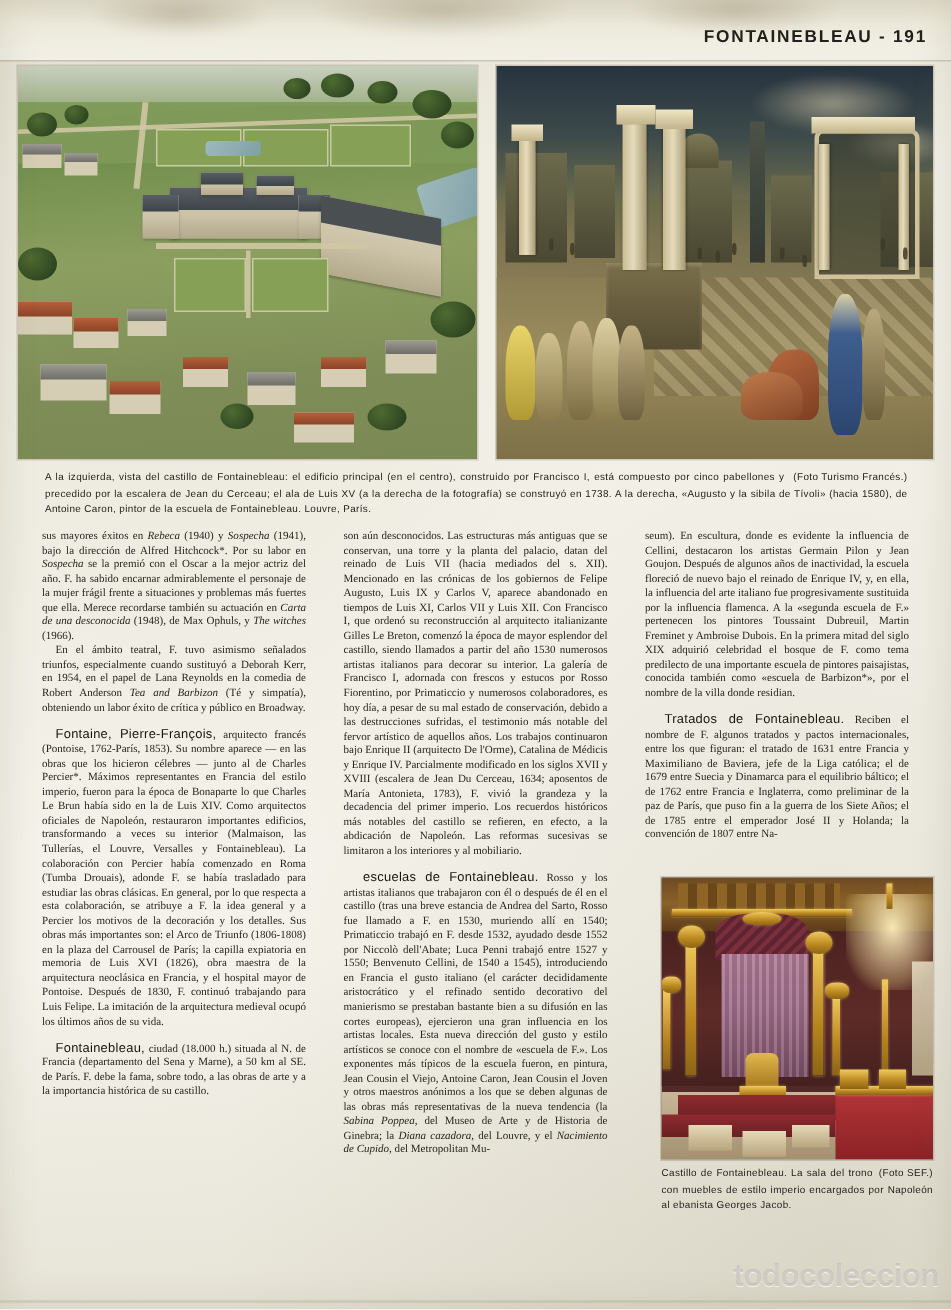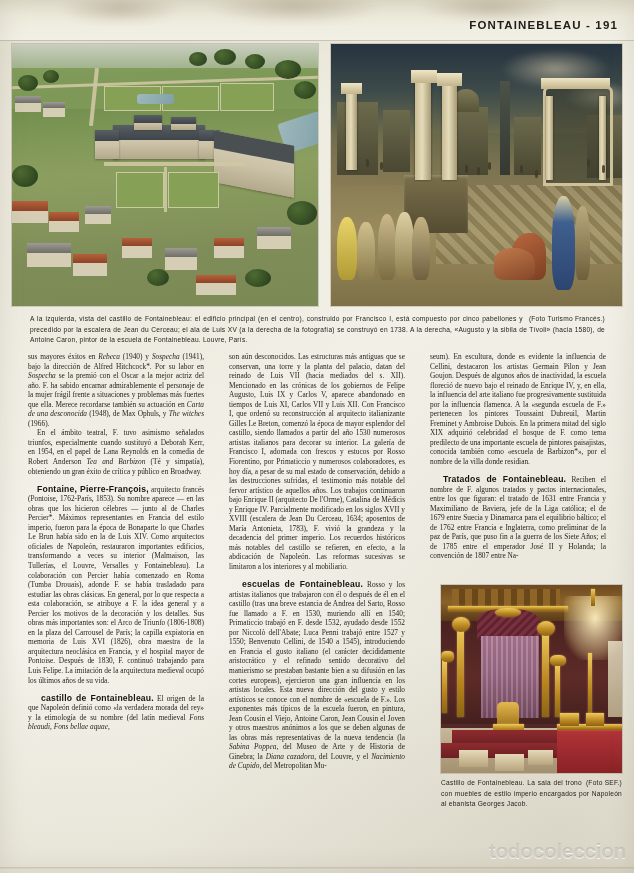--- a/index.html
+++ b/index.html
@@ -316,21 +316,21 @@
   #col-3 { left: 402px; height: 228px; overflow: hidden; }
   .col p {
     margin: 0;
     text-indent: 9px;
   }
   .col p.no-indent { text-indent: 0; }
   .col p.entry { text-indent: 9px; margin-top: 8.5px; }
   .col p.sub-entry { text-indent: 13px; margin-top: 8.5px; }
   .hw {
     font-family: "Liberation Sans", "DejaVu Sans", sans-serif;
-    font-weight: bold;
+    font-weight: normal;
     font-size: 8.6px;
     letter-spacing: 0.2px;
     color: #15150f;
   }
   .it { font-style: italic; }
   
   .watermark {
     position: absolute;
     right: 8px;
     bottom: 10px;
@@ -497,26 +497,26 @@
 
   <div class="caption" id="caption-top">
     <span class="credit">(Foto Turismo Francés.)</span><span>A la izquierda, vista del castillo de Fontainebleau: el edificio principal (en el centro), construido por Francisco I, está compuesto por cinco pabellones y precedido por la escalera de Jean du Cerceau; el ala de Luis XV (a la derecha de la fotografía) se construyó en 1738. A la derecha, «Augusto y la sibila de Tívoli» (hacia 1580), de Antoine Caron, pintor de la escuela de Fontainebleau. Louvre, París.</span>
   </div>
 
   <div class="columns">
 
     <div class="col" id="col-1">
       <p class="no-indent"><span>sus mayores éxitos en </span><span class="it">Rebeca</span><span> (1940) y </span><span class="it">Sospecha</span><span> (1941), bajo la dirección de Alfred Hitchcock*. Por su labor en </span><span class="it">Sospecha</span><span> se la premió con el Oscar a la mejor actriz del año. F. ha sabido encarnar admirablemente el personaje de la mujer frágil frente a situaciones y problemas más fuertes que ella. Merece recordarse también su actuación en </span><span class="it">Carta de una desconocida</span><span> (1948), de Max Ophuls, y </span><span class="it">The witches</span><span> (1966).</span></p>
 
-      <p><span>En el ámbito teatral, F. tuvo asimismo señalados triunfos, especialmente cuando sustituyó a Deborah Kerr, en 1954, en el papel de Lana Reynolds en la comedia de Robert Anderson </span><span class="it">Tea and Barbizon</span><span> (Té y simpatía), obteniendo un gran éxito de crítica y público en Broadway.</span></p>
+      <p><span>En el ámbito teatral, F. tuvo asimismo señalados triunfos, especialmente cuando sustituyó a Deborah Kerr, en 1954, en el papel de Lana Reynolds en la comedia de Robert Anderson </span><span class="it">Tea and Barbizon</span><span> (Té y simpatía), obteniendo un labor éxito de crítica y público en Broadway.</span></p>
 
       <p class="entry"><span class="hw">Fontaine, Pierre-François,</span><span> arquitecto francés (Pontoise, 1762-París, 1853). Su nombre aparece — en las obras que los hicieron célebres — junto al de Charles Percier*. Máximos representantes en Francia del estilo imperio, fueron para la época de Bonaparte lo que Charles Le Brun había sido en la de Luis XIV. Como arquitectos oficiales de Napoleón, restauraron importantes edificios, transformando a veces su interior (Malmaison, las Tullerías, el Louvre, Versalles y Fontainebleau). La colaboración con Percier había comenzado en Roma (Tumba Drouais), adonde F. se había trasladado para estudiar las obras clásicas. En general, por lo que respecta a esta colaboración, se atribuye a F. la idea general y a Percier los motivos de la decoración y los detalles. Sus obras más importantes son: el Arco de Triunfo (1806-1808) en la plaza del Carrousel de París; la capilla expiatoria en memoria de Luis XVI (1826), obra maestra de la arquitectura neoclásica en Francia, y el hospital mayor de Pontoise. Después de 1830, F. continuó trabajando para Luis Felipe. La imitación de la arquitectura medieval ocupó los últimos años de su vida.</span></p>
 
-
-      <p class="sub-entry"><span class="hw">castillo de Fontainebleau.</span><span> El origen de la que Napoleón definió como «la verdadera morada del rey» y la etimología de su nombre (del latín medieval </span><span class="it">Fons bleaudi, Fons bellae aquae</span><span>,</span></p>
+      <p class="entry"><span class="hw">Fontainebleau,</span><span> ciudad (18.000 h.) situada al N. de Francia (departamento del Sena y Marne), a 50 km al SE. de París. F. debe la fama, sobre todo, a las obras de arte y a la importancia histórica de su castillo.</span></p>
+
     </div>
 
     <div class="col" id="col-2">
       <p class="no-indent">son aún desconocidos. Las estructuras más antiguas que se conservan, una torre y la planta del palacio, datan del reinado de Luis VII (hacia mediados del s. XII). Mencionado en las crónicas de los gobiernos de Felipe Augusto, Luis IX y Carlos V, aparece abandonado en tiempos de Luis XI, Carlos VII y Luis XII. Con Francisco I, que ordenó su reconstrucción al arquitecto italianizante Gilles Le Breton, comenzó la época de mayor esplendor del castillo, siendo llamados a partir del año 1530 numerosos artistas italianos para decorar su interior. La galería de Francisco I, adornada con frescos y estucos por Rosso Fiorentino, por Primaticcio y numerosos colaboradores, es hoy día, a pesar de su mal estado de conservación, debido a las destrucciones sufridas, el testimonio más notable del fervor artístico de aquellos años. Los trabajos continuaron bajo Enrique II (arquitecto De l'Orme), Catalina de Médicis y Enrique IV. Parcialmente modificado en los siglos XVII y XVIII (escalera de Jean Du Cerceau, 1634; aposentos de María Antonieta, 1783), F. vivió la grandeza y la decadencia del primer imperio. Los recuerdos históricos más notables del castillo se refieren, en efecto, a la abdicación de Napoleón. Las reformas sucesivas se limitaron a los interiores y al mobiliario.</p>
 
       <p class="sub-entry"><span class="hw">escuelas de Fontainebleau.</span><span> Rosso y los artistas italianos que trabajaron con él o después de él en el castillo (tras una breve estancia de Andrea del Sarto, Rosso fue llamado a F. en 1530, muriendo allí en 1540; Primaticcio trabajó en F. desde 1532, ayudado desde 1552 por Niccolò dell'Abate; Luca Penni trabajó entre 1527 y 1550; Benvenuto Cellini, de 1540 a 1545), introduciendo en Francia el gusto italiano (el carácter decididamente aristocrático y el refinado sentido decorativo del manierismo se prestaban bastante bien a su difusión en las cortes europeas), ejercieron una gran influencia en los artistas locales. Esta nueva dirección del gusto y estilo artísticos se conoce con el nombre de «escuela de F.». Los exponentes más típicos de la escuela fueron, en pintura, Jean Cousin el Viejo, Antoine Caron, Jean Cousin el Joven y otros maestros anónimos a los que se deben algunas de las obras más representativas de la nueva tendencia (la </span><span class="it">Sabina Poppea</span><span>, del Museo de Arte y de Historia de Ginebra; la </span><span class="it">Diana cazadora</span><span>, del Louvre, y el </span><span class="it">Nacimiento de Cupido</span><span>, del Metropolitan Mu-</span></p>
     </div>
 
     <div class="col" id="col-3">
       <p class="no-indent">seum). En escultura, donde es evidente la influencia de Cellini, destacaron los artistas Germain Pilon y Jean Goujon. Después de algunos años de inactividad, la escuela floreció de nuevo bajo el reinado de Enrique IV, y, en ella, la influencia del arte italiano fue progresivamente sustituida por la influencia flamenca. A la «segunda escuela de F.» pertenecen los pintores Toussaint Dubreuil, Martin Freminet y Ambroise Dubois. En la primera mitad del siglo XIX adquirió celebridad el bosque de F. como tema predilecto de una importante escuela de pintores paisajistas, conocida también como «escuela de Barbizon*», por el nombre de la villa donde residian.</p>

